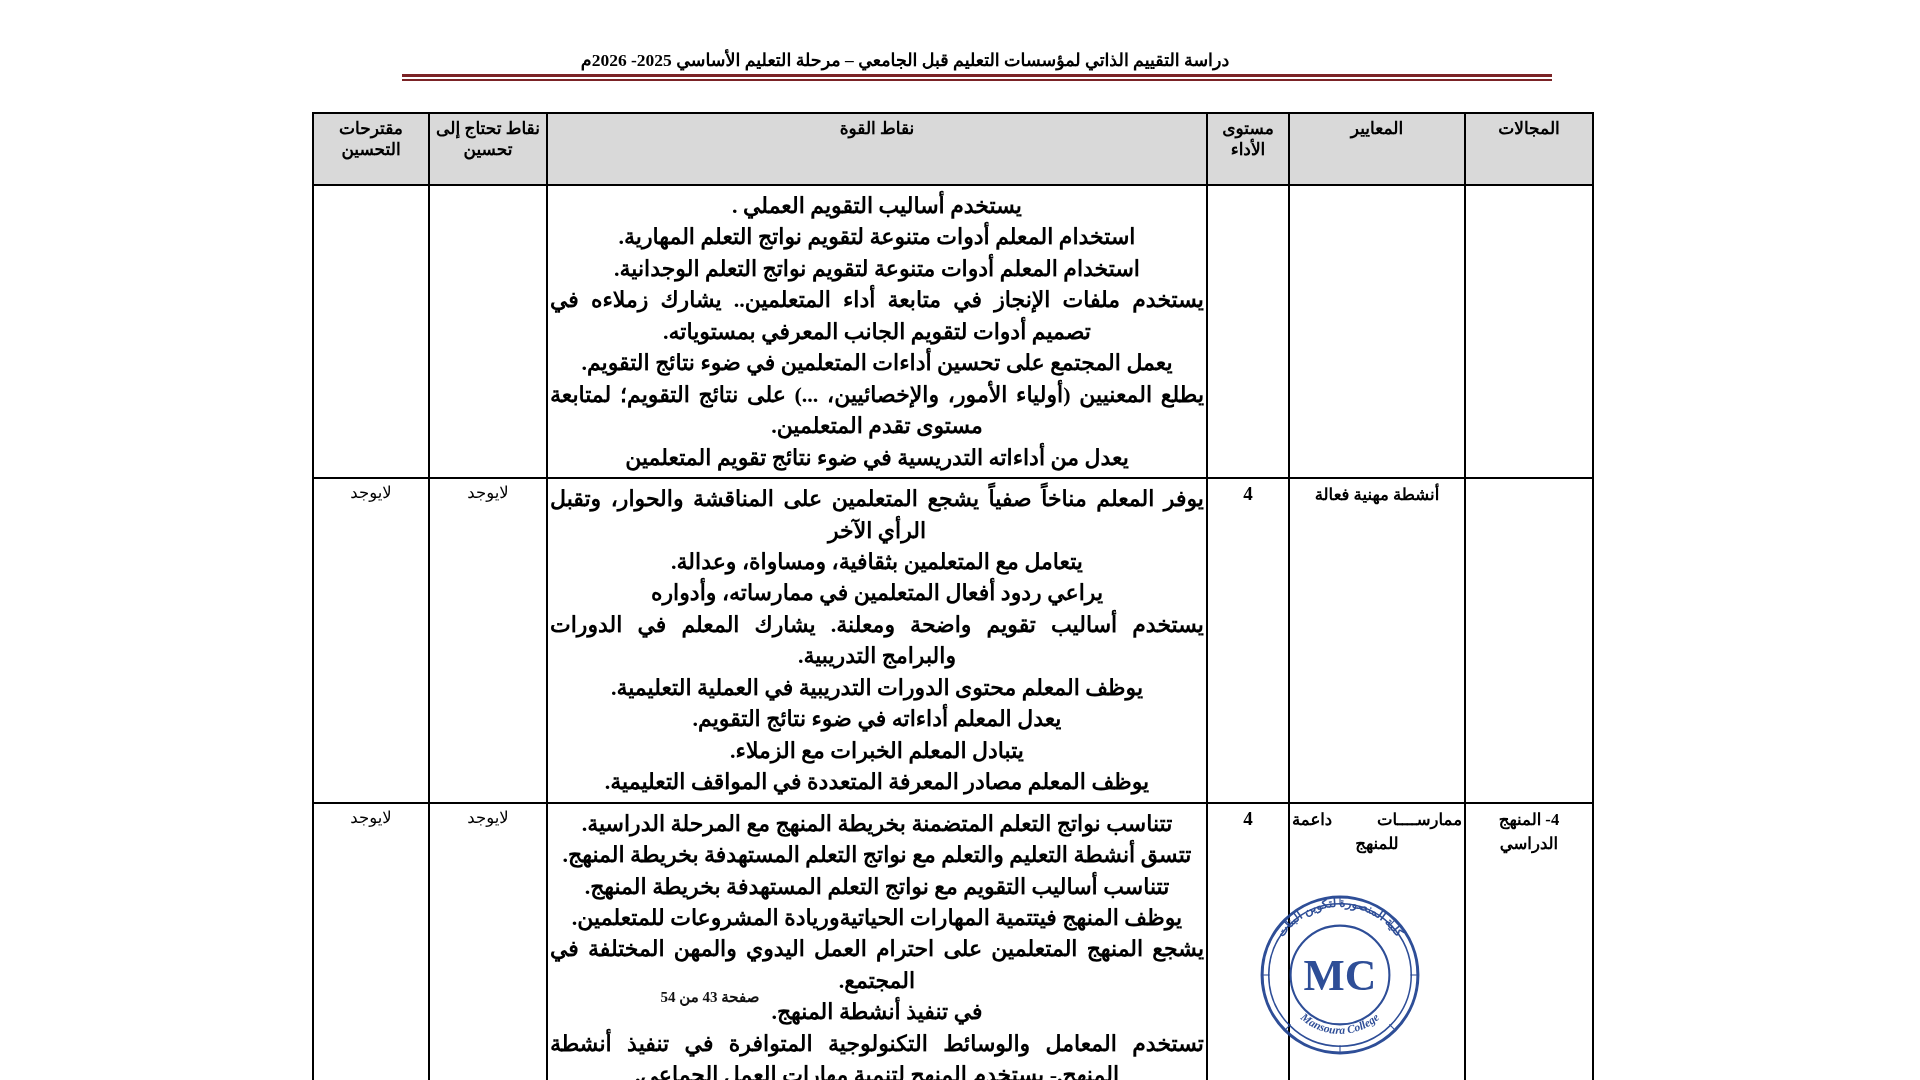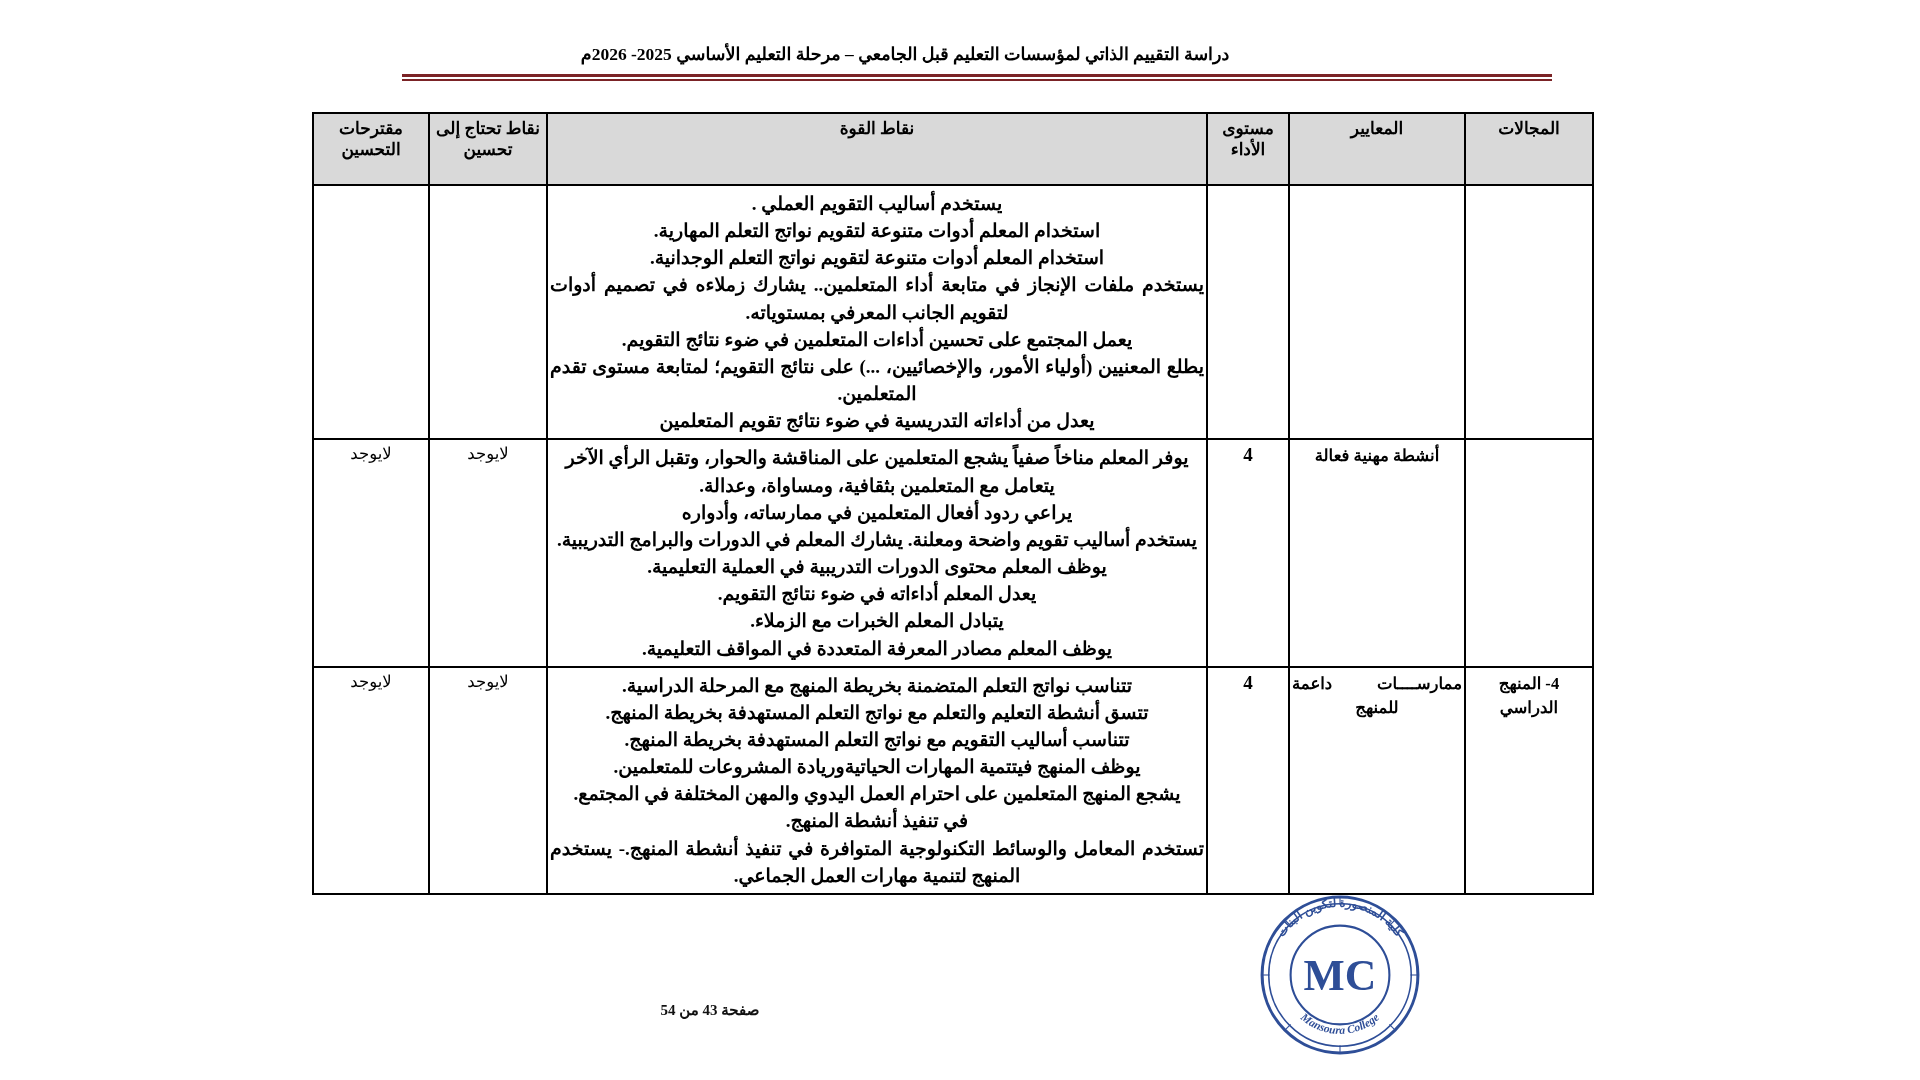--- a/index.html
+++ b/index.html
@@ -11,21 +11,21 @@
     width: 1920px;
     height: 1080px;
     position: relative;
     font-family: "Liberation Serif", "DejaVu Serif", serif;
     overflow: hidden;
   }
 
   
   .page-header {
     position: absolute;
-    top: 44px;
+    top: 50px;
     left: 0;
     width: 1920px;
     text-align: center;
     direction: rtl;
   }
   .page-header .hdr-text {
     display: inline-block;
     font-size: 17.5px;
     font-weight: bold;
     color: #000000;
@@ -78,21 +78,21 @@
 
   
   .c-domain   { width: 128px; }
   .c-criteria { width: 176px; }
   .c-level    { width: 82px;  }
   .c-strength { width: 660px; }
   .c-needs    { width: 118px; }
   .c-improve  { width: 116px; }
 
   td.strength {
-    font-size: 19px;
+    font-size: 22px;
     font-weight: bold;
     line-height: 1.43;
     text-align: justify;
     text-align-last: center;
     padding: 6px 9px 6px 9px;
     color: #000;
   }
   td.strength p {
     margin: 0;
     text-align: center;
@@ -144,21 +144,20 @@
   .r3 { height: 226px; }
 
   
   .footer {
     position: absolute;
     top: 988px;
     left: 0;
     width: 1640px;
     text-align: center;
     direction: rtl;
-    margin-top: 13px;
   }
   .footer .pg {
     display: inline-block;
     font-size: 15px;
     font-weight: bold;
     color: #111;
     transform: translateX(-110px);
     letter-spacing: 0.5px;
   }
 

